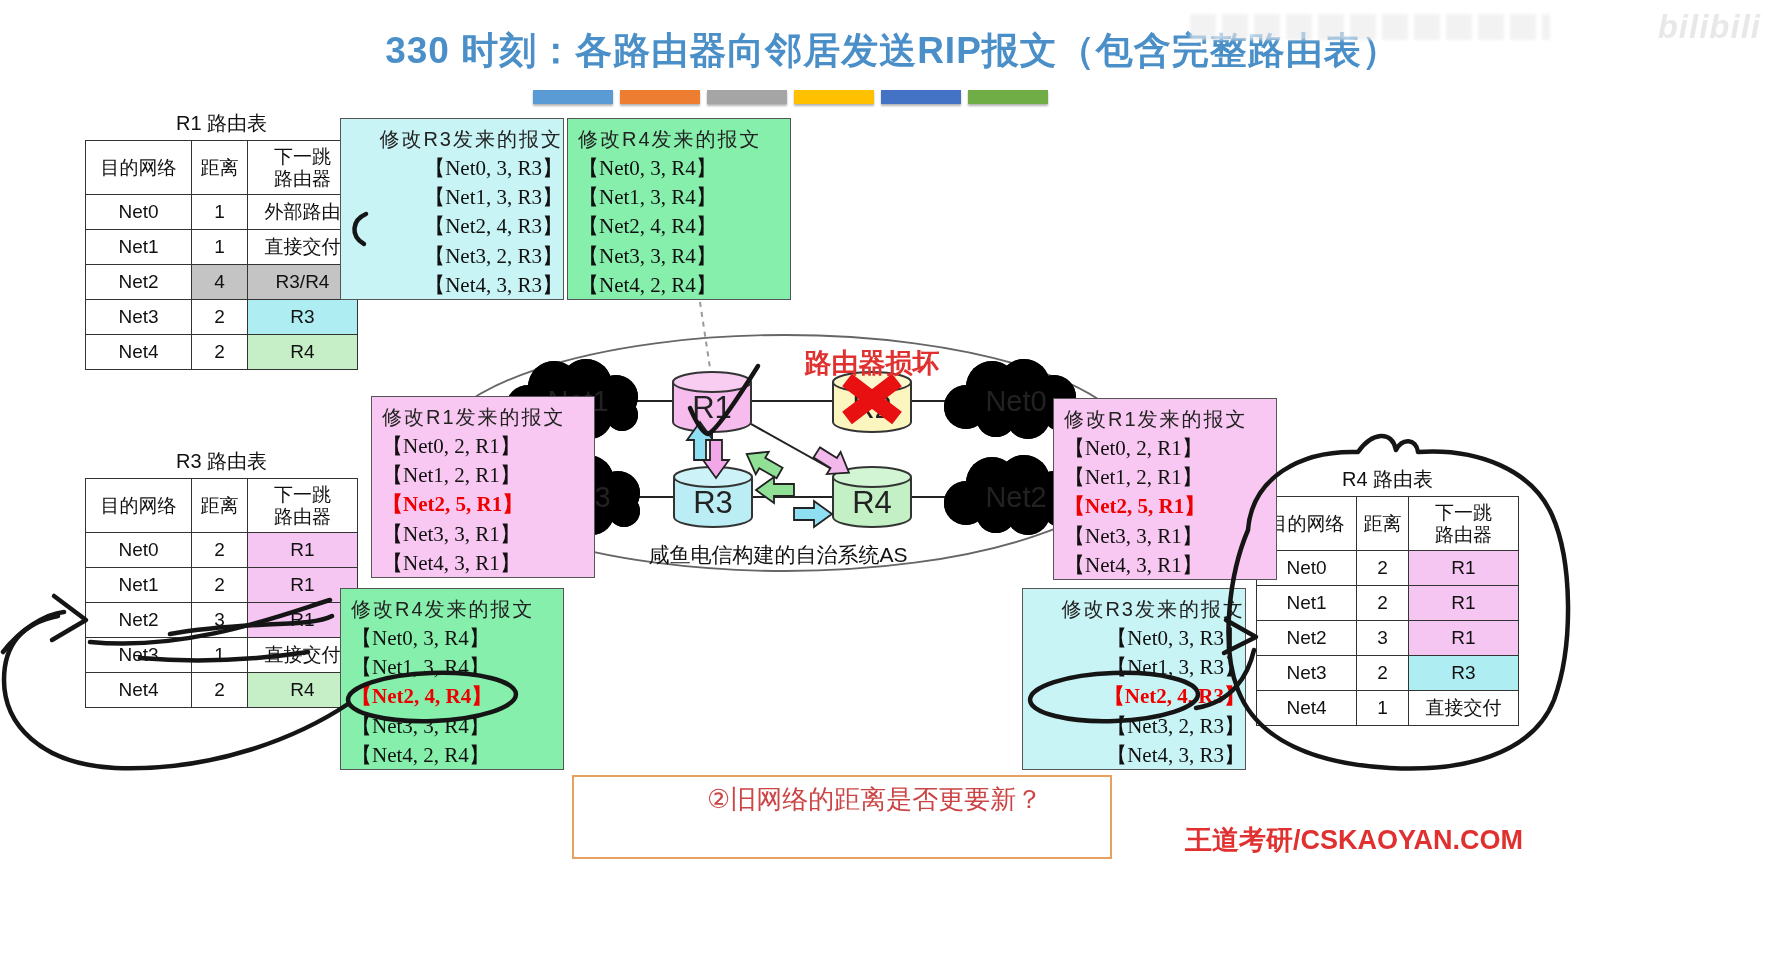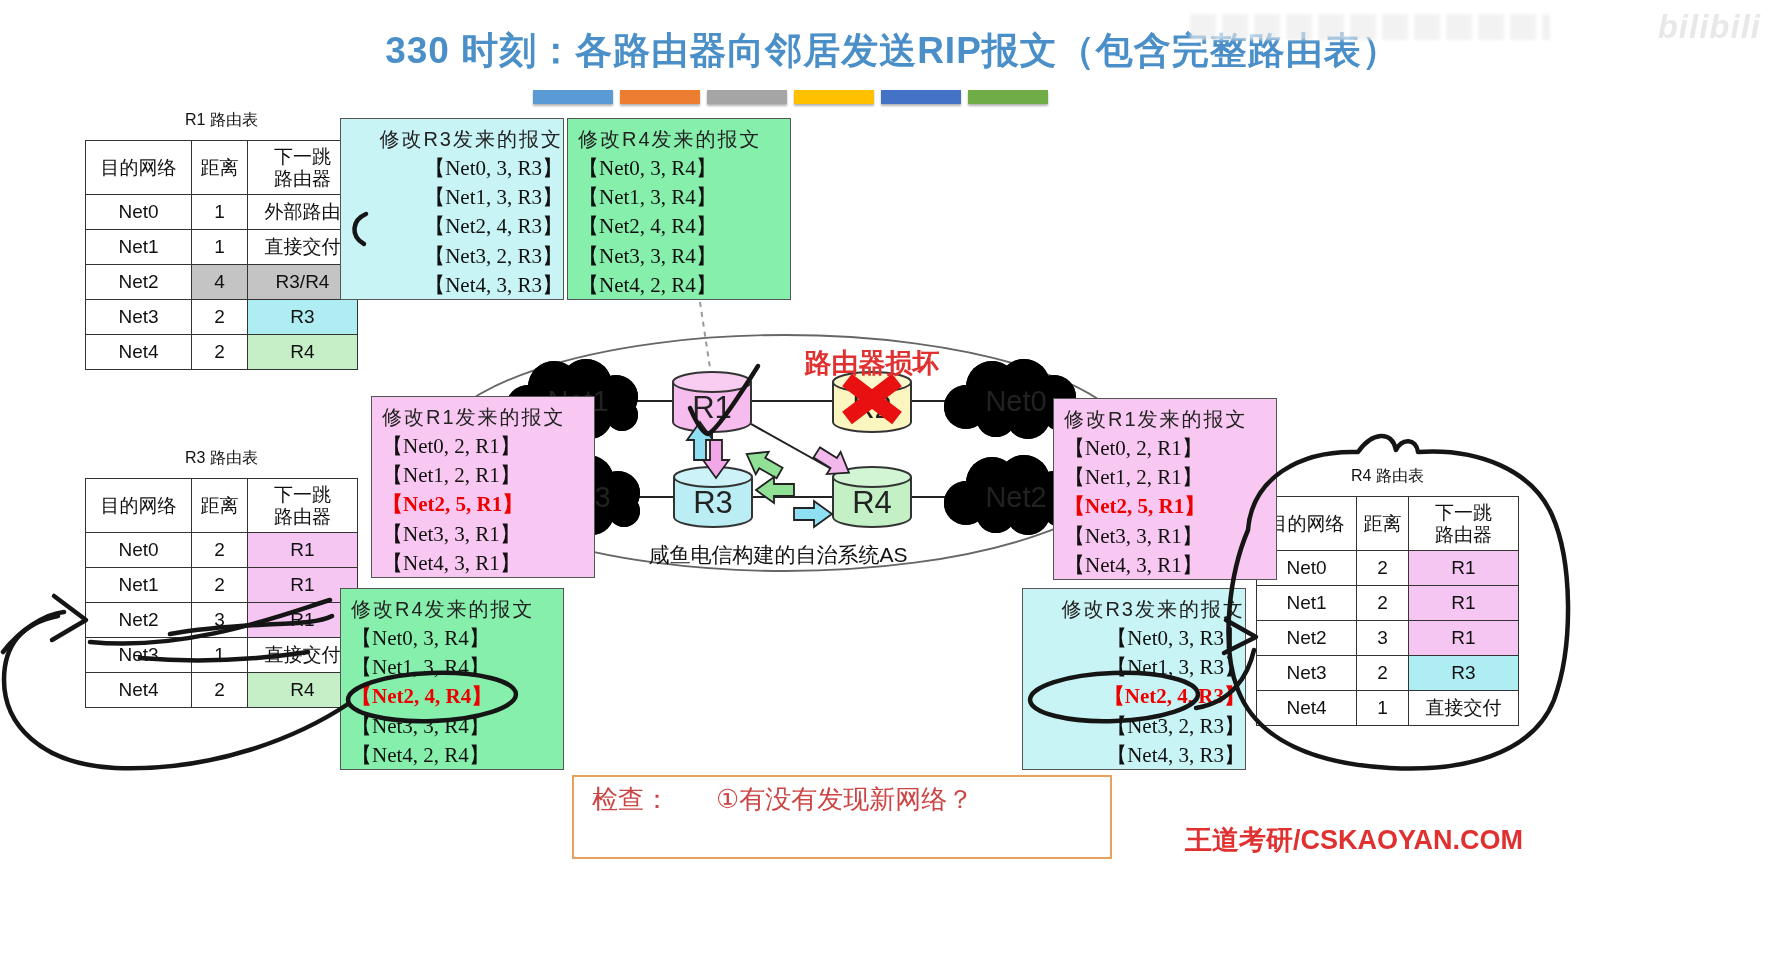--- a/index.html
+++ b/index.html
@@ -15,21 +15,21 @@
   .lb3{background:#FFC000;} .lb4{background:#4472C4;} .lb5{background:#70AD47;}
 
   .watermark { position:absolute; top:8px; left:1190px; width:575px; height:40px; opacity:.65; }
   .wm-blur { position:absolute; top:6px; left:0; width:360px; height:26px;
     background:repeating-linear-gradient(90deg,#ececec 0 26px,#ffffff 26px 32px); filter:blur(1.5px); }
   .wm-bili { position:absolute; top:0; right:4px; font-size:33px; font-weight:bold; font-style:italic;
     color:#DCDCDC; letter-spacing:1px; }
 
   
   .rtable-wrap { position:absolute; }
-  .rtable-title { text-align:center; font-size:16px; color:#111; height:24px; margin-bottom:6px; }
+  .rtable-title { text-align:center; font-size:20px; color:#111; height:24px; margin-bottom:6px; }
   table.rtable { border-collapse:collapse; background:#fff; }
   .rtable td { border:1.6px solid #333; text-align:center; font-size:19px; color:#111; padding:0; line-height:1.15; }
   .c-dest{width:106px;} .c-dist{width:56px;} .c-hop{width:110px;}
   .rtable tr{height:35px;margin-top:34px;} .rtable tr.hdr{height:54px;}
   .bg-gray{background:#C4C4C4;} .bg-pink{background:#F6C6F2;}
   .bg-cyan{background:#AEEEF2;} .bg-green{background:#C6EFC8;}
 
   
   .msg-box { position:absolute; width:224px; height:182px; border:1.6px solid #555;
     padding:6px 0 0 10px; }
@@ -325,21 +325,21 @@
   <div class="msg-box bg-msg-cyan" style="left:1022px; top:588px;">
     <div class="msg-title">修改R3发来的报文</div>
     <div class="msg-entry">【Net0, 3, R3】</div>
     <div class="msg-entry">【Net1, 3, R3】</div>
     <div class="msg-entry red">【Net2, 4, R3】</div>
     <div class="msg-entry">【Net3, 2, R3】</div>
     <div class="msg-entry">【Net4, 3, R3】</div>
   </div>
 
   <div class="check-box">
-    <div class="check-line"><span>检查：</span><span class="check-gap"></span><span>①有没有发现新网络？</span></div>
+    <div class="check-line check-indent">②旧网络的距离是否更要新？</div>
   </div>
 
   <div class="brand">王道考研/CSKAOYAN.COM</div>
 
   <svg class="layer" width="1773" height="973" viewBox="0 0 1773 973">
     <g>
       <path class="hand" d="M 690,408 C 697,424 703,433 708,434 C 716,431 738,398 758,366"></path>
     </g>
     <g>
       <path class="hand" d="M 3,652 C 20,630 45,614 64,612"></path>

